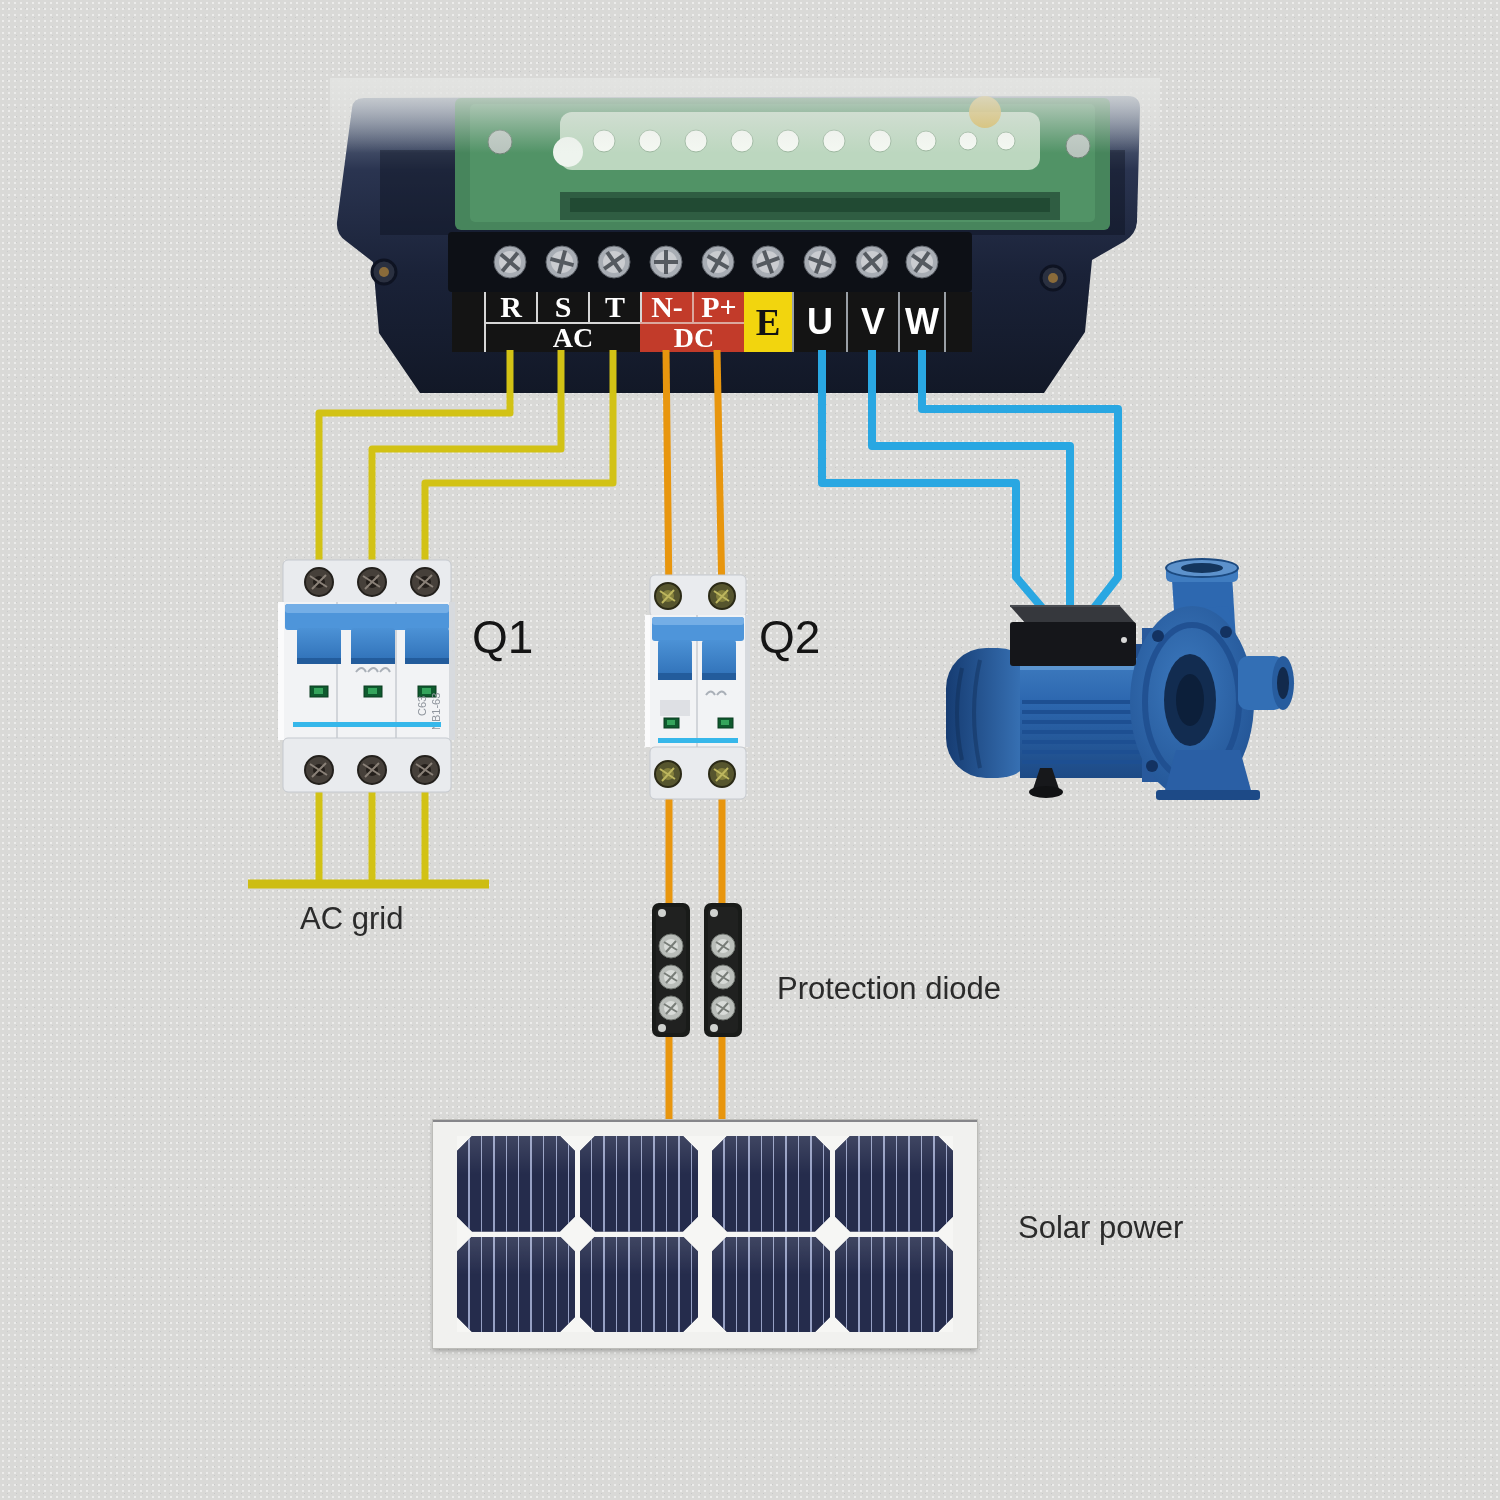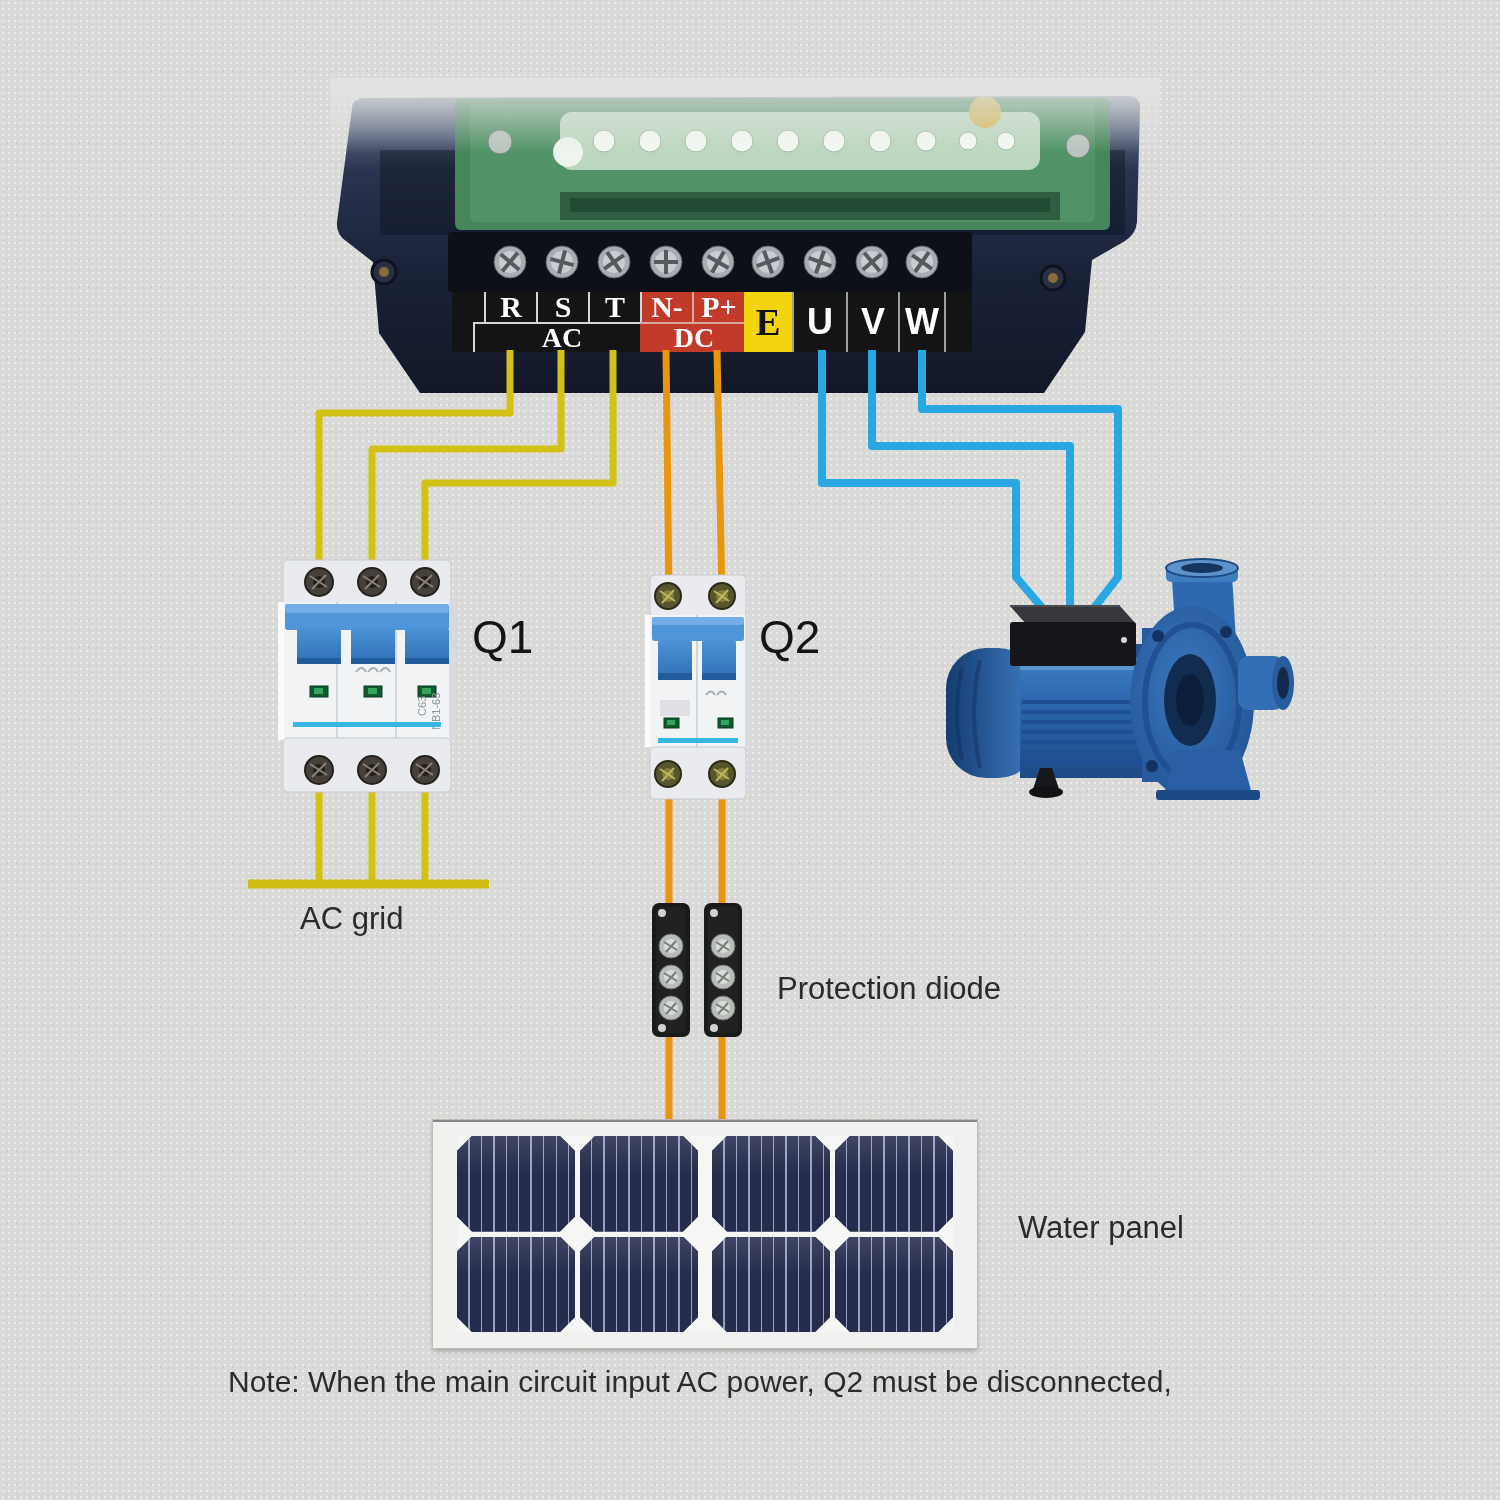--- a/index.html
+++ b/index.html
@@ -175,21 +175,21 @@
     <div class="cell c-black tall" style="left:0;width:32px"></div>
     <div class="cell c-black row-top sep-gray" style="left:32px;width:52px">
         <span>R</span>
       </div>
     <div class="cell c-black row-top sep-gray" style="left:84px;width:52px">
         <span>S</span>
       </div>
     <div class="cell c-black row-top sep-gray" style="left:136px;width:52px">
         <span>T</span>
       </div>
-    <div class="cell c-black row-bot" style="left:21px;width:176px;border-top:2px solid #d6d6d6;border-left:2px solid #d6d6d6">
+    <div class="cell c-black row-bot" style="left:32px;width:176px;border-top:2px solid #d6d6d6;border-left:2px solid #d6d6d6">
         <span>AC</span>
       </div>
     <div class="cell c-red row-top sep-gray" style="left:188px;width:52px">
         <span>N-</span>
       </div>
     <div class="cell c-red row-top sep-red" style="left:240px;width:52px">
         <span>P+</span>
       </div>
     <div class="cell c-red row-bot" style="left:188px;width:108px;border-top:2px solid #dba79e">
         <span>DC</span>
@@ -483,18 +483,17 @@
         <div class="scell"></div>
         <div class="scell"></div>
       </div>
     </div>
   </div>
 
   <div class="qlbl" style="left:472px;top:610px">Q1</div>
   <div class="qlbl" style="left:759px;top:610px">Q2</div>
   <div class="lbl" style="left:300px;top:901px;width:165px;">AC grid</div>
   <div class="lbl" style="left:777px;top:971px">Protection diode</div>
-  <div class="lbl" style="left:1018px;top:1210px">Water panel</div>
+  <div class="lbl" style="left:1018px;top:1210px">Solar power</div>
   <div class="note">
-    <div>Note: When the main circuit input AC power, Q2 must be disconnected,</div>
   </div>
 
 </div>
 
 </body></html>

